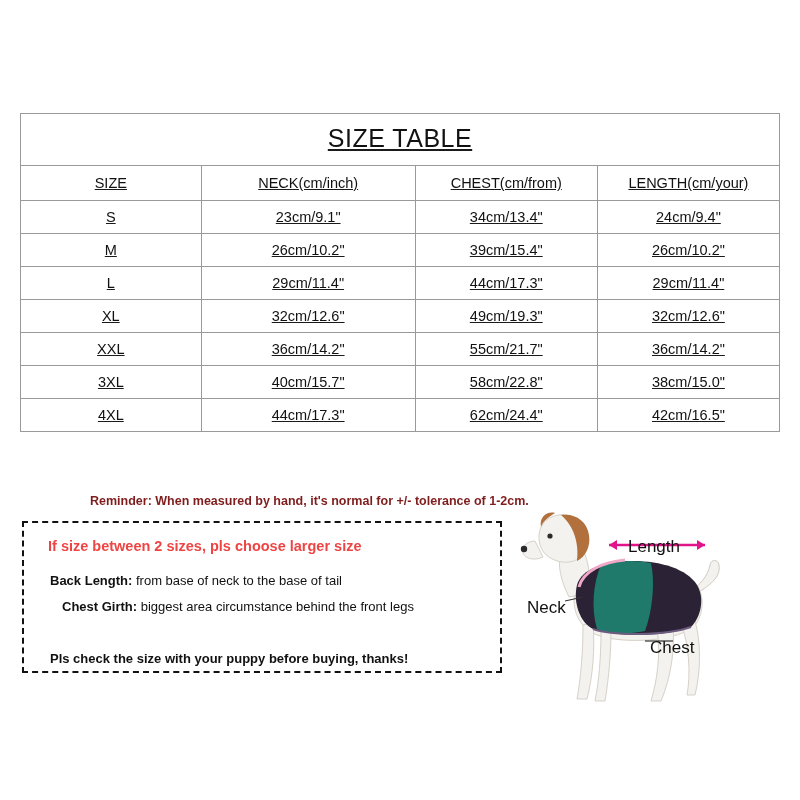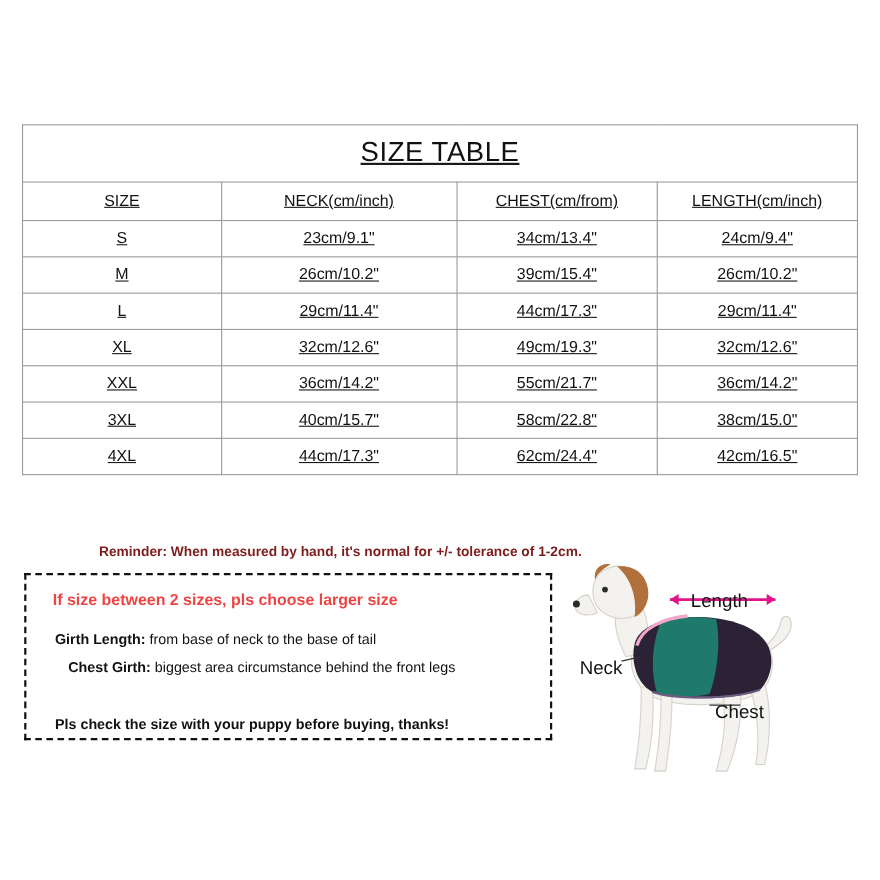--- a/index.html
+++ b/index.html
@@ -134,21 +134,21 @@
           <col class="col-length">
       </colgroup>
       <tbody>
         <tr>
           <td class="title-cell" colspan="4">SIZE TABLE</td>
         </tr>
         <tr class="head-row">
           <td>SIZE</td>
           <td>NECK(cm/inch)</td>
           <td>CHEST(cm/from)</td>
-          <td>LENGTH(cm/inch)</td>
+          <td>LENGTH(cm/your)</td>
         </tr>
 
         <tr class="body-row">
           <td>S</td>
           <td>23cm/9.1"</td>
           <td>34cm/13.4"</td>
           <td>24cm/9.4"</td>
         </tr>
         <tr class="body-row">
           <td>M</td>
@@ -189,21 +189,21 @@
       </tbody>
     </table>
   </div>
 
   <div class="reminder">Reminder: When measured by hand, it's normal for +/- tolerance of 1-2cm.</div>
 
   <div class="note-box">
     <div class="note-headline">If size between  2 sizes, pls choose larger size</div>
 
     <div class="note-line nl1">
-      <b>Girth Length:</b><span> from base of neck to the base of tail</span>
+      <b>Back Length:</b><span> from base of neck to the base of tail</span>
     </div>
     <div class="note-line nl2">
       <b>Chest Girth:</b><span> biggest area circumstance behind the front legs</span>
     </div>
     <div class="note-line nl4">Pls check the size with your puppy before buying, thanks!</div>
   </div>
 
   <div class="dog-area">
     <svg width="285" height="230" viewBox="0 0 285 230">
 

